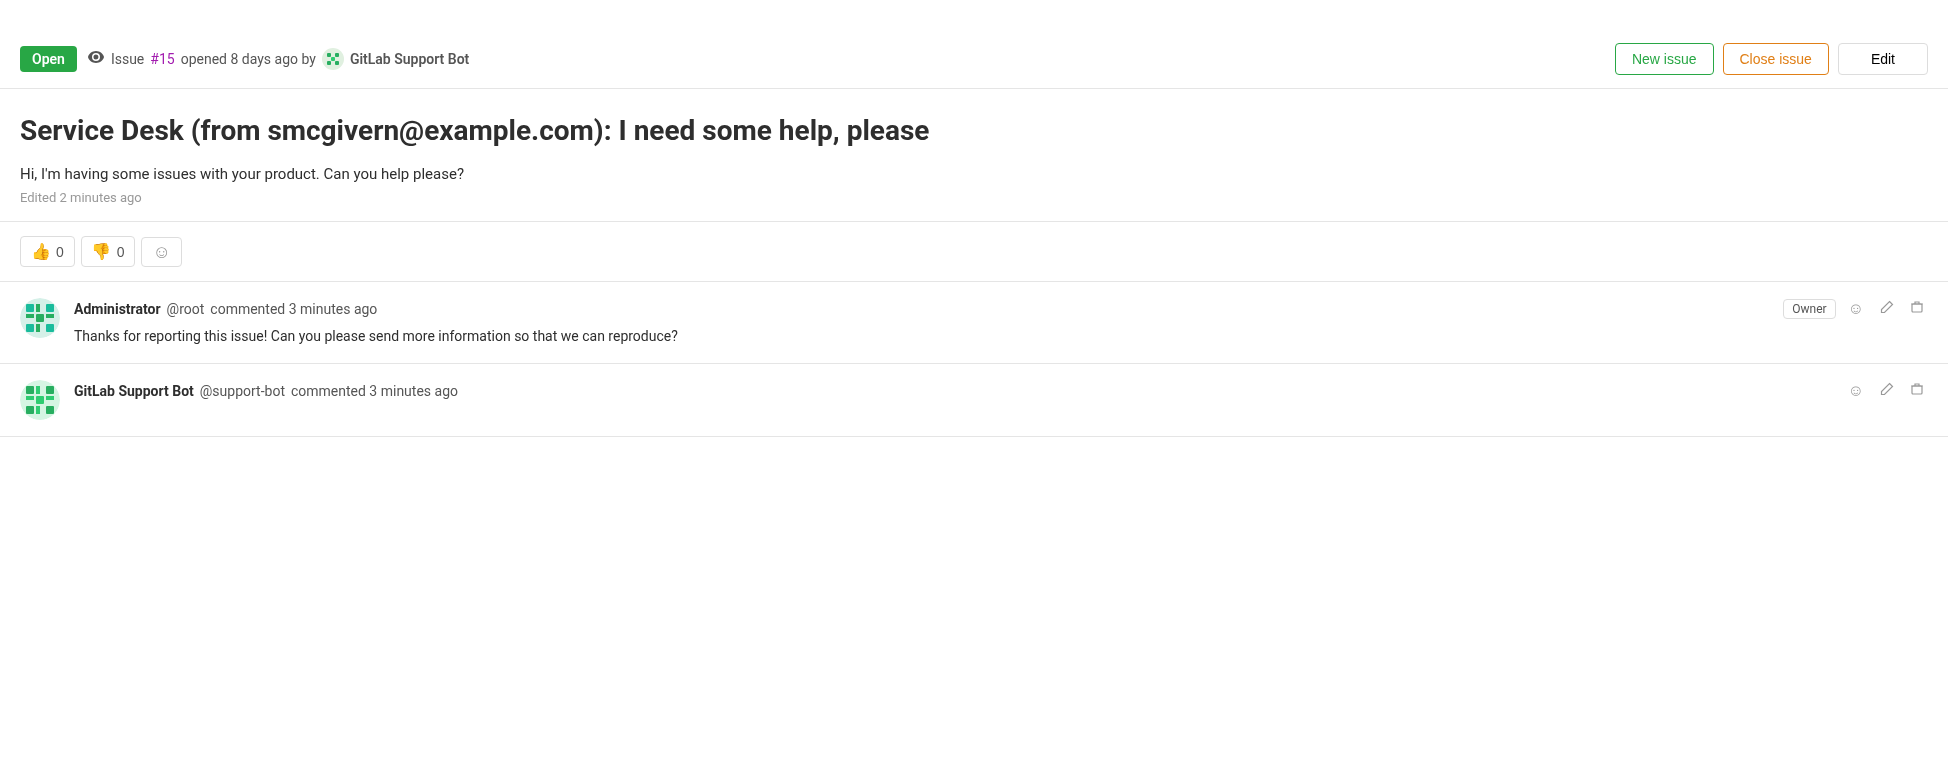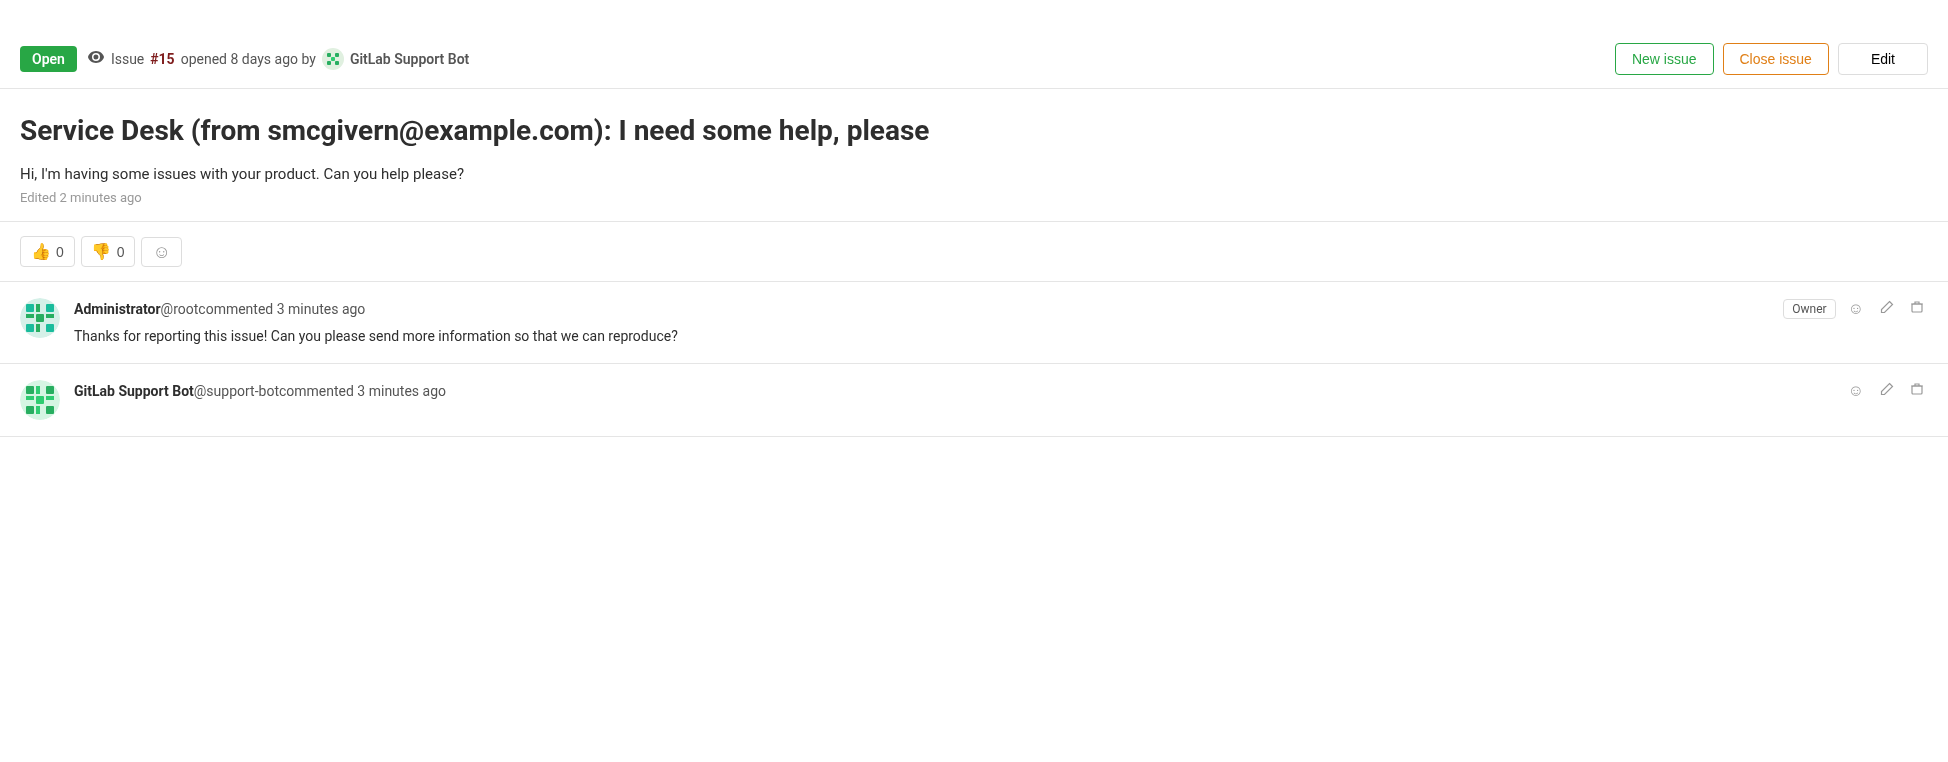--- a/index.html
+++ b/index.html
@@ -158,20 +158,21 @@
     }
     .comment-header {
       display: flex;
       align-items: center;
       justify-content: space-between;
       margin-bottom: 6px;
     }
     .comment-header-left {
       display: flex;
       align-items: center;
+      gap: 6px;
       color: #555;
       font-size: 14px;
     }
     .comment-author {
       font-weight: 700;
       color: #2e2e2e;
     }
     .comment-handle { color: #555; }
     .comment-time { color: #555; }
     .comment-header-right {
@@ -208,21 +209,21 @@
   <div class="issue-header-left">
     <span class="open-badge">Open</span>
     <div class="issue-meta">
 
       <span class="eye-icon" style="font-size:16px;">
         <svg width="18" height="14" viewBox="0 0 18 14" fill="none" xmlns="http://www.w3.org/2000/svg">
           <path d="M9 1C5 1 1.73 3.89 1 7c.73 3.11 4 6 8 6s7.27-2.89 8-6c-.73-3.11-4-6-8-6zm0 10a4 4 0 110-8 4 4 0 010 8zm0-6.5a2.5 2.5 0 100 5 2.5 2.5 0 000-5z" fill="#555"></path>
         </svg>
       </span>
       <span>Issue</span>
-      <span style="color:#7f1d1d;font-weight:700;">#15</span>
+      <span style="color:#a21caf;font-weight:400;">#15</span>
       <span>opened 8 days ago by</span>
 
       <svg width="22" height="22" viewBox="0 0 22 22">
         <circle cx="11" cy="11" r="11" fill="#e0f0e0"></circle>
         <g transform="translate(2,2)">
           <rect x="3" y="3" width="4" height="4" fill="#27ae60" rx="1"></rect>
           <rect x="11" y="3" width="4" height="4" fill="#27ae60" rx="1"></rect>
           <rect x="3" y="11" width="4" height="4" fill="#27ae60" rx="1"></rect>
           <rect x="11" y="11" width="4" height="4" fill="#27ae60" rx="1"></rect>
           <rect x="7" y="7" width="4" height="4" fill="#2ecc71" rx="1"></rect>

